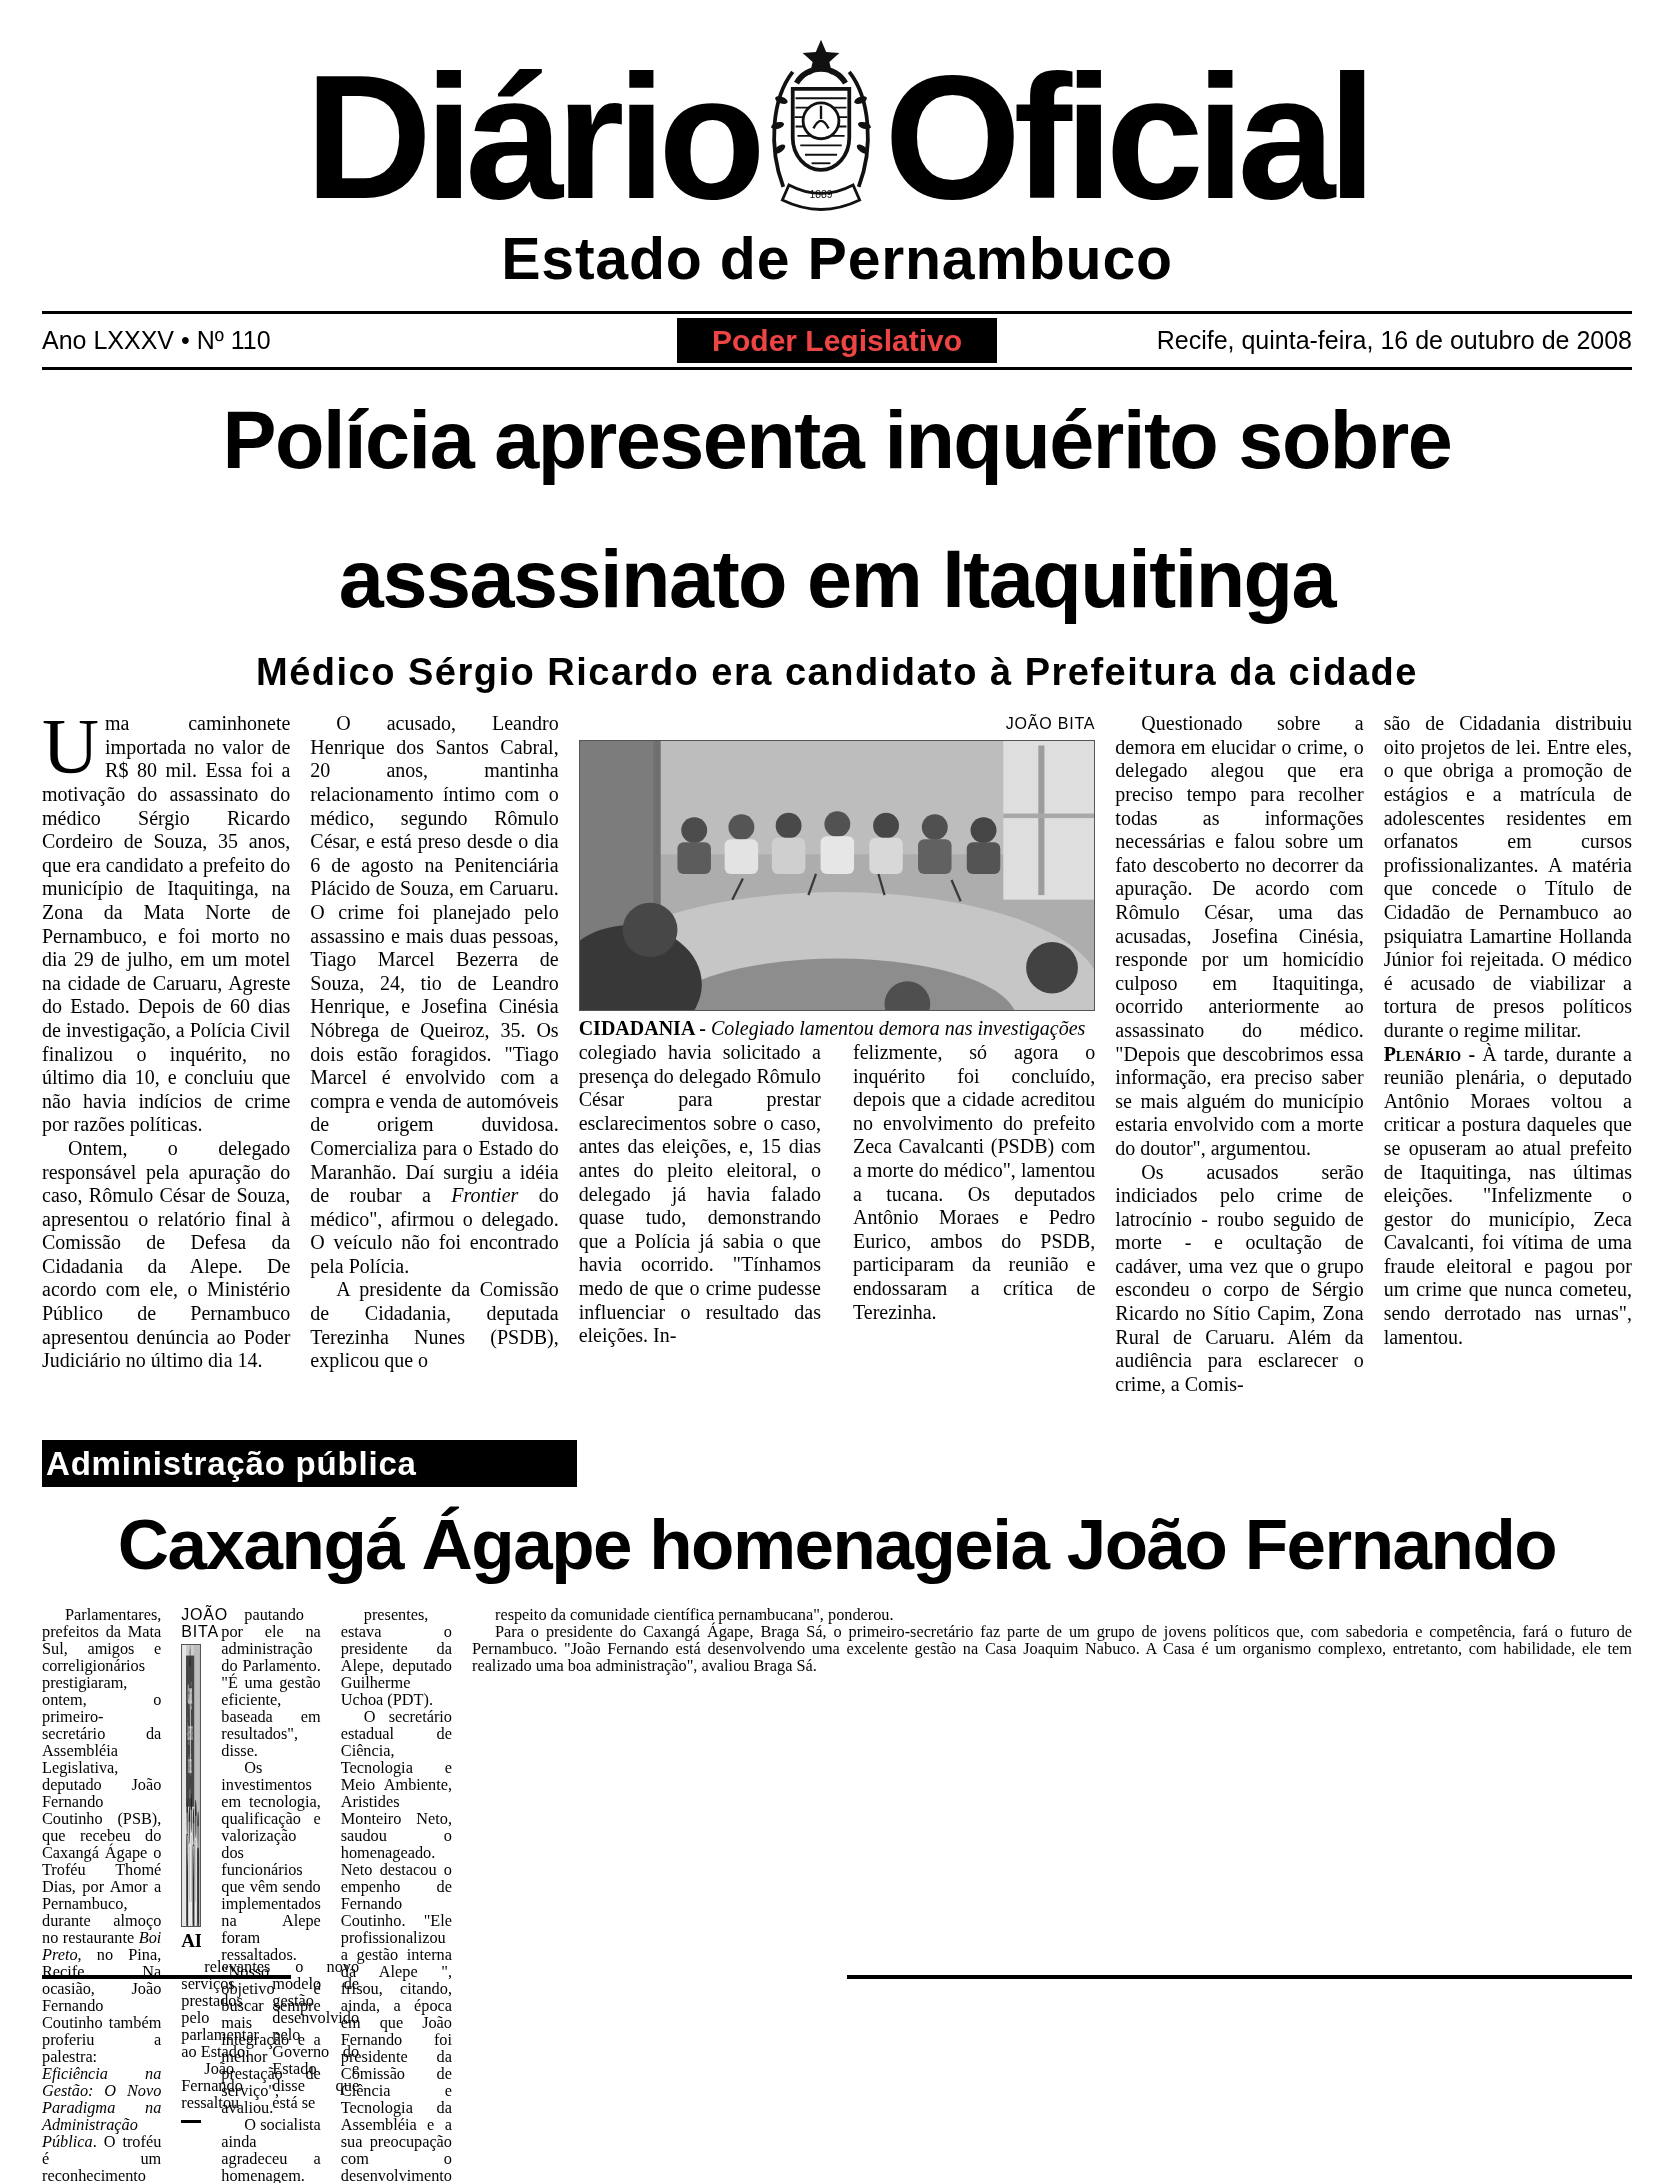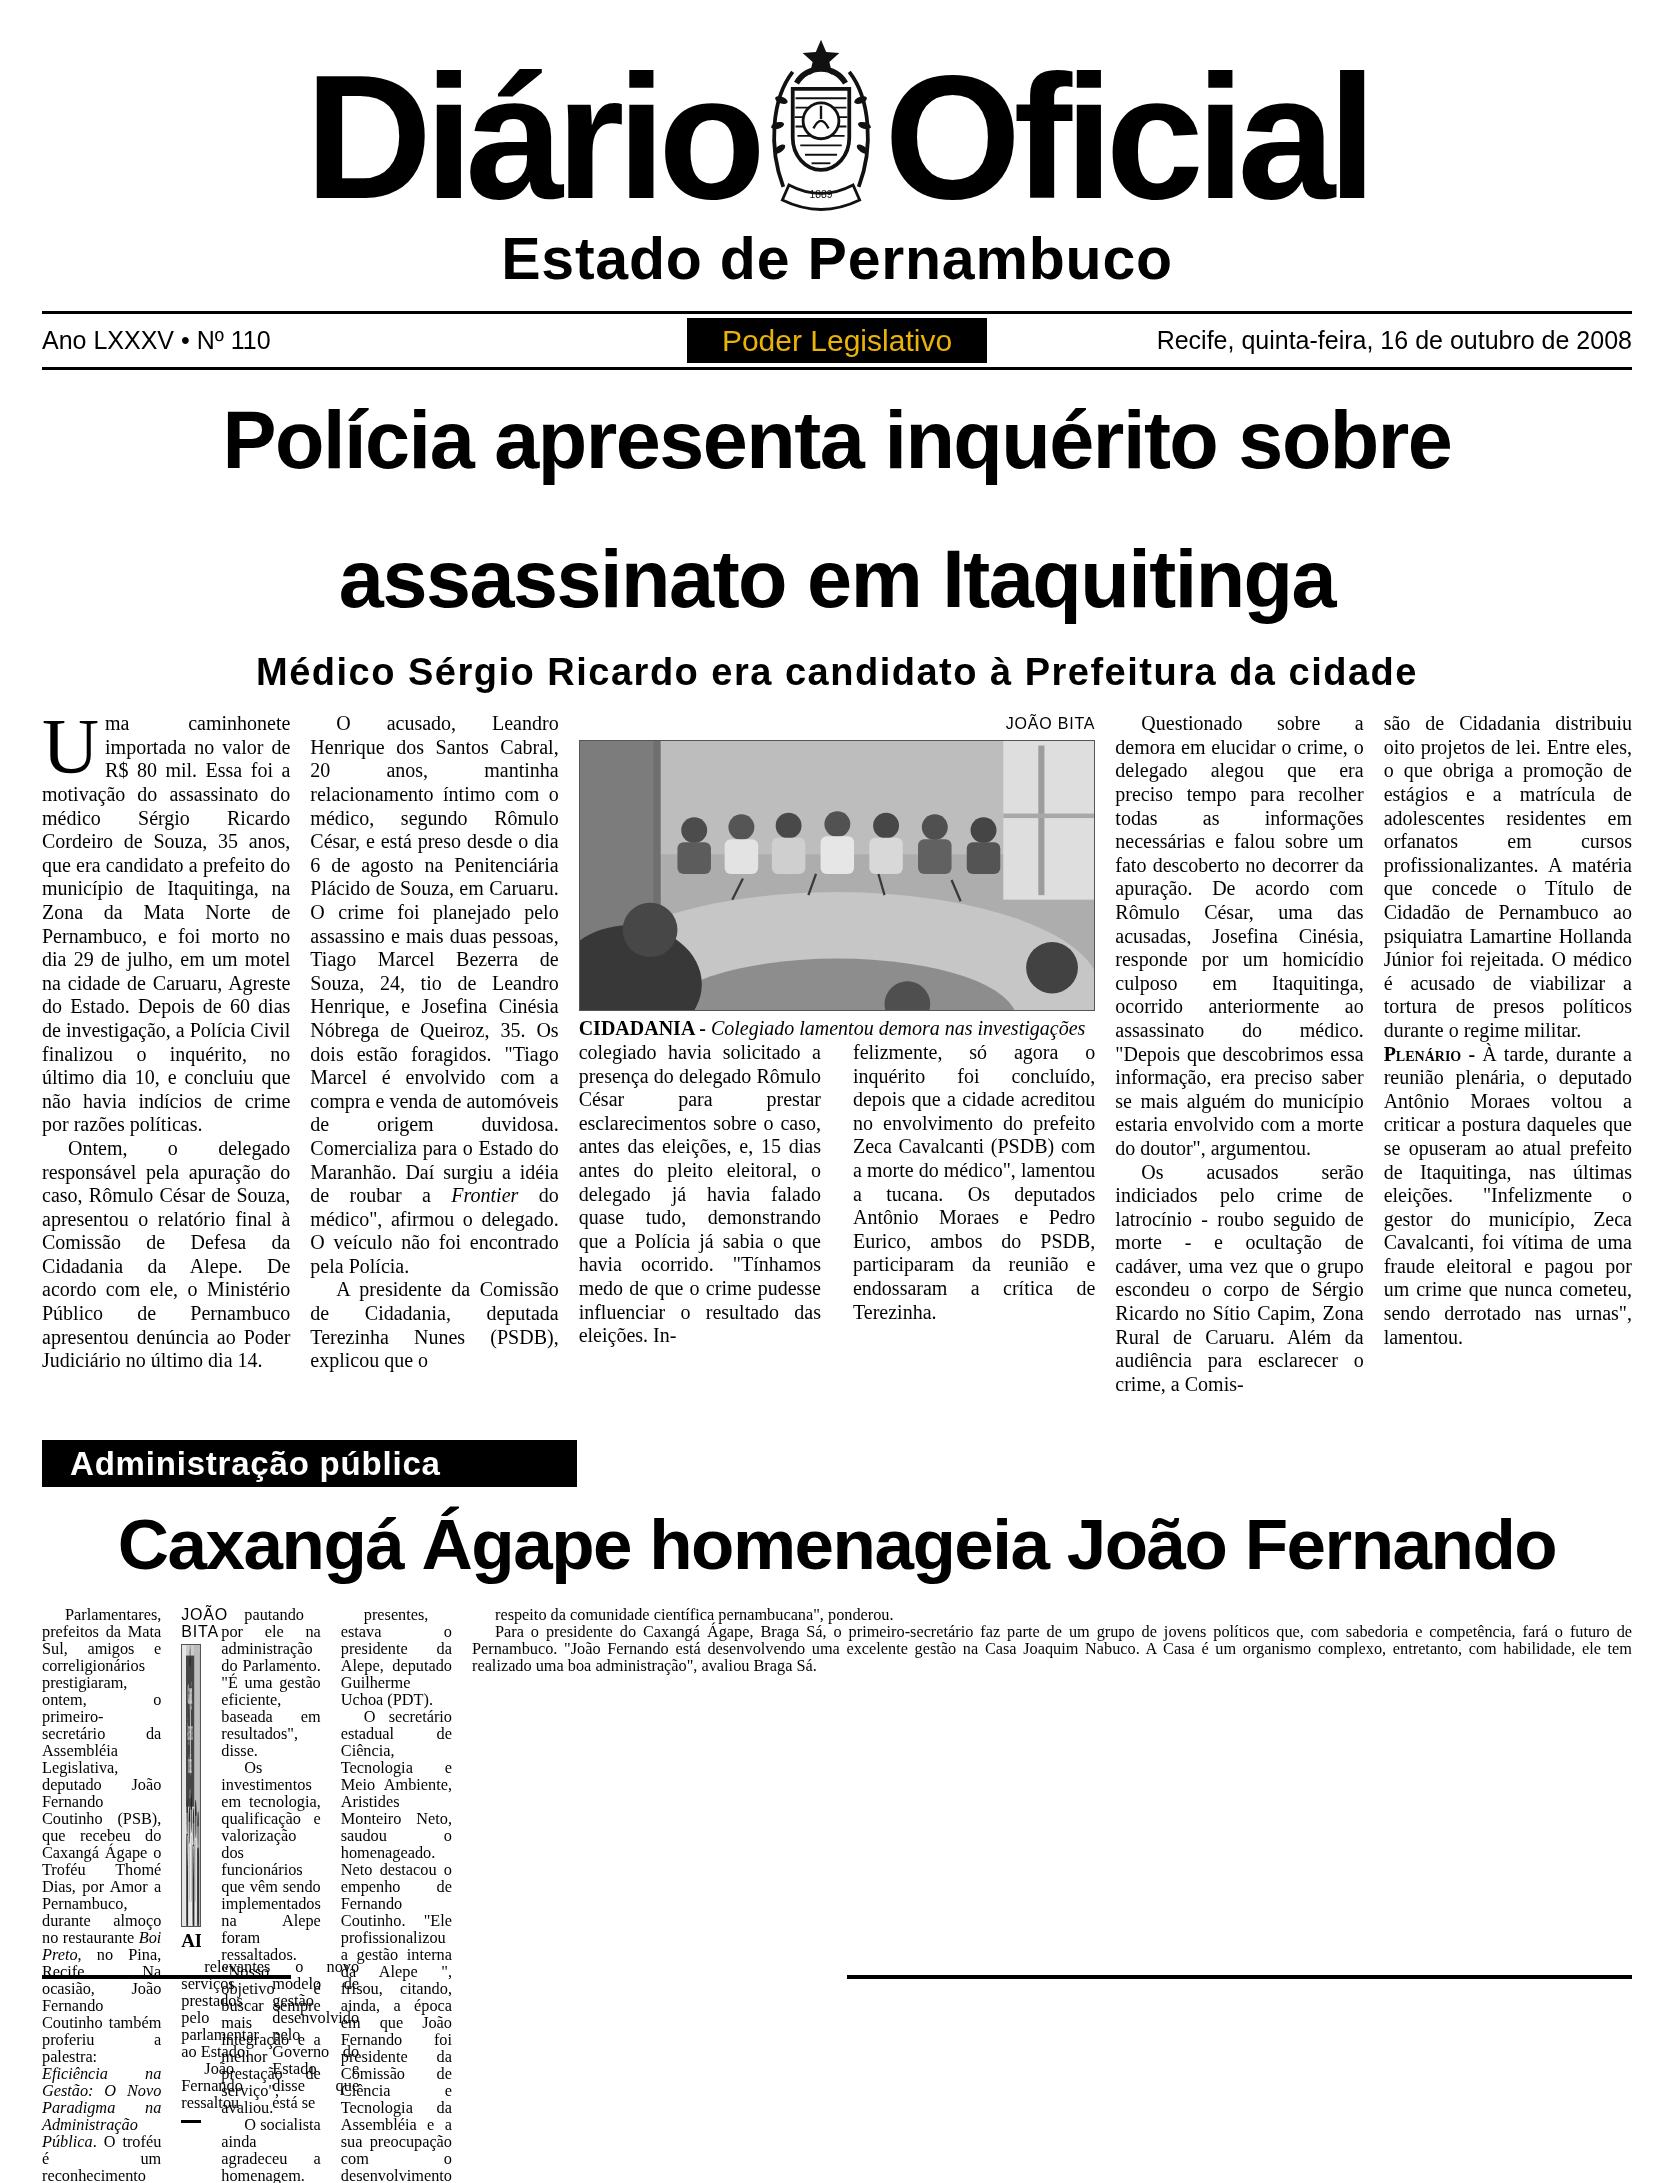--- a/index.html
+++ b/index.html
@@ -12,21 +12,21 @@
   .masthead { padding-top:36px; }
   .mast-row { display:flex; align-items:flex-end; justify-content:center; gap:5px; }
   .mast-word { font-family:"Liberation Sans", sans-serif; font-weight:bold; font-size:176px; letter-spacing:-7.6px; line-height:1.0; white-space:nowrap; }
   .emblem { width:116px; height:181px; flex:0 0 auto; margin-bottom:7.6px; }
   .mast-sub { text-align:center; font-family:"Liberation Sans", sans-serif; font-weight:bold; font-size:59px; letter-spacing:0.8px; margin-top:0px; }
 
   
   .dateline-row { margin-top:18px; border-top:3px solid #000; border-bottom:3px solid #000; height:59px; display:flex; align-items:center; font-family:"Liberation Sans", sans-serif; font-size:25px; }
   .dl-left { flex:1; }
   .dl-right { flex:1; text-align:right; }
-  .badge { background:#000; color:#eab308; font-weight:normal; font-size:30px; padding:6px 35px; line-height:1.1; }
+  .badge { background:#000; color:#ef4444; font-weight:bold; font-size:30px; padding:6px 35px; line-height:1.1; }
 
   
   .headline1 { text-align:center; font-family:"Liberation Sans", sans-serif; font-weight:bold; font-size:81px; letter-spacing:-1.5px; line-height:1.72; margin-top:1.5px; }
   .subheadline { text-align:center; font-family:"Liberation Sans", sans-serif; font-weight:bold; font-size:38px; letter-spacing:1.5px; margin-top:1.5px; }
 
   
   .article1 { margin-top:18px; display:grid; grid-template-columns:repeat(6,1fr); column-gap:20px; min-height:722px; }
   .a1c1{grid-column:1} .a1c2{grid-column:2} .a1photo{grid-column:3 / span 2} .a1c5{grid-column:5} .a1c6{grid-column:6}
   .bodytext { font-size:20px; line-height:23.6px; text-align:justify; }
   .para { text-indent:26px; }
@@ -36,21 +36,21 @@
 
   .credit { font-family:"Liberation Sans", sans-serif; font-size:16px; text-align:right; letter-spacing:0.8px; margin-bottom:3.8px; }
   .photo-frame { width:100%; border:0.8px solid #555; line-height:0; }
   .photo-frame svg { width:100%; height:100%; }
   .photo1-frame { height:271px; }
   .photo2-frame { height:283px; }
   .caption { font-size:20px; margin-top:6.8px; white-space:nowrap; overflow:hidden; }
   .subcols { display:grid; grid-template-columns:1fr 1fr; column-gap:32px; }
 
   
-  .section-bar { margin-top:6px; background:#000; color:#fff; width:535px; height:47px; display:flex; align-items:center; padding-left:28px; font-family:"Liberation Sans", sans-serif; font-weight:bold; font-size:33px; letter-spacing:0.8px; }
+  .section-bar { margin-top:6px; background:#000; color:#fff; width:535px; height:47px; display:flex; align-items:center; padding-left:4px; font-family:"Liberation Sans", sans-serif; font-weight:bold; font-size:33px; letter-spacing:0.8px; }
   .headline2 { text-align:center; font-family:"Liberation Sans", sans-serif; font-weight:bold; font-size:71px; letter-spacing:-1.5px; margin-top:16.7px; }
 
   .article2 { position:relative; margin-top:21px; display:grid; grid-template-columns:repeat(5,1fr); column-gap:20px; min-height:471px; }
   .a2c1{grid-column:1} .a2photo{grid-column:2 / span 2} .a2c4{grid-column:4} .a2c5{grid-column:5} .a2c6{grid-column:6}
   .bodytext2 { font-size:16.3px; line-height:17px; text-align:justify; }
   .article2 .para { text-indent:23px; }
   .caption2 { font-size:19px; margin-top:5.3px; white-space:nowrap; overflow:hidden; }
   .subcols2 { display:grid; grid-template-columns:1fr 1fr; column-gap:2px; margin-top:9px; padding-bottom:9px; }
   .photoblock2-inner { border-bottom:3.8px solid #000; }
   .rule { position:absolute; height:3.8px; background:#000; }

